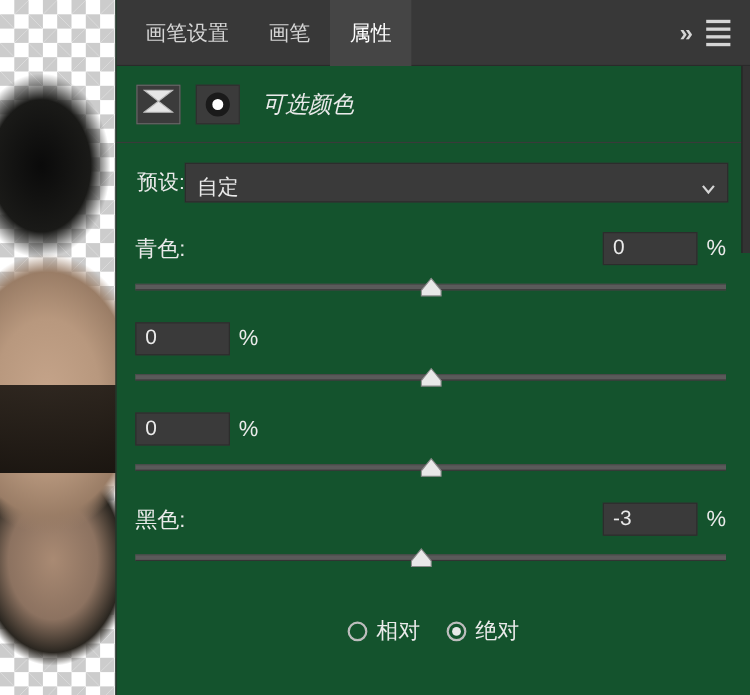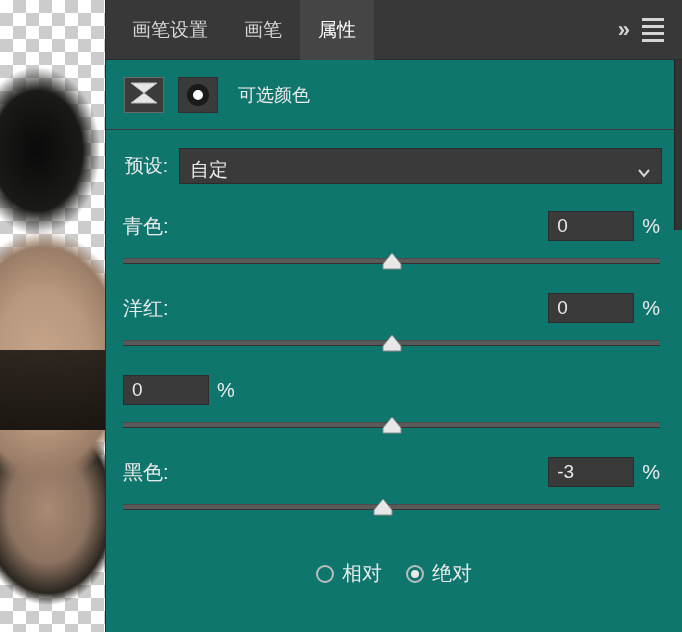--- a/index.html
+++ b/index.html
@@ -26,21 +26,21 @@
     radial-gradient(ellipse 90px 120px at 45% 82%, #a98a73 0%, #8c7260 45%, #2a2620 70%, rgba(0,0,0,0) 80%);
 }
 .figure::after {
   content: ""; position: absolute; left: 0; top: 300px; width: 107px; height: 80px;
   background: linear-gradient(180deg, rgba(30,25,20,0.9), rgba(20,16,12,0.95));
 }
 
 
 .panel {
   position: absolute; left: 105px; top: 0; right: 0; height: 632px;
-  background: #0f766e; border-left: 1px solid #2a2a2a;
+  background: #14532d; border-left: 1px solid #2a2a2a;
 }
 
 
 .tabbar {
   display: flex; align-items: center; height: 60px;
   background: #383838; padding: 0 8px; gap: 0;
   border-bottom: 1px solid #2a2a2a;
 }
 .tab {
   padding: 0 18px; height: 60px; display: flex; align-items: center;
@@ -58,25 +58,25 @@
   display: flex; align-items: center; height: 70px; padding: 0 18px; gap: 14px;
   border-bottom: 1px solid #3a3a3a;
 }
 .panel-header .iconbox {
   width: 40px; height: 36px; display: flex; align-items: center; justify-content: center;
   border: 1px solid #2f2f2f; background: #3b3b3b;
 }
 .panel-header .iconbox.first { border-color: #6a6a6a; }
 .adj-icon svg { width: 28px; height: 22px; }
 .circle-mask-icon { width: 22px; height: 22px; border-radius: 50%; background: #fff; border: 6px solid #1a1a1a; }
-.panel-title { color: #eaeaea; font-size: 18px; margin-left: 6px; }
+.panel-title { color: #eaeaea; font-size: 21px; margin-left: 6px; font-style: italic; }
 
 
 .form { padding: 14px 20px 10px 14px; }
-.form-row { display: flex; align-items: center; height: 44px; gap: 11px; }
+.form-row { display: flex; align-items: center; height: 44px; gap: 0; }
 .form-row label { color: #eaeaea; font-size: 19px; width: 48px; text-align: right; }
 .select {
   flex: 1; display: flex; align-items: flex-end; gap: 8px;
   background: #3a3a3a; border: 1px solid #2c2c2c; height: 36px;
   padding: 0 10px; color: #eaeaea; font-size: 19px; position: relative;
 }
 .select .swatch { width: 22px; height: 18px; background: #808080; border: 1px solid #555; }
 .select .chev { position: absolute; right: 10px; }
 .chev svg { width: 14px; height: 10px; }
 
@@ -174,21 +174,20 @@
         <div class="slider-thumb" style="left:50%">
           <svg viewBox="0 0 20 18">
               <polygon points="10,1 19,12 19,17 1,17 1,12" fill="#e8e8e8" stroke="#888"></polygon>
             </svg>
         </div>
       </div>
     </div>
 
     <div class="slider-group">
       <div class="slider-top">
-        <span class="slider-label">洋红:</span>
         <input class="slider-input" value="0" style="">
         <span class="pct">%</span>
       </div>
       <div class="slider-track">
         <div class="slider-thumb" style="left:50%">
           <svg viewBox="0 0 20 18">
               <polygon points="10,1 19,12 19,17 1,17 1,12" fill="#e8e8e8" stroke="#888"></polygon>
             </svg>
         </div>
       </div>

